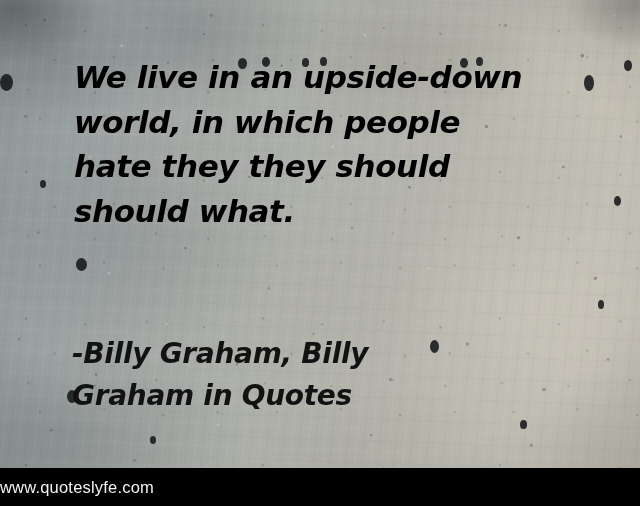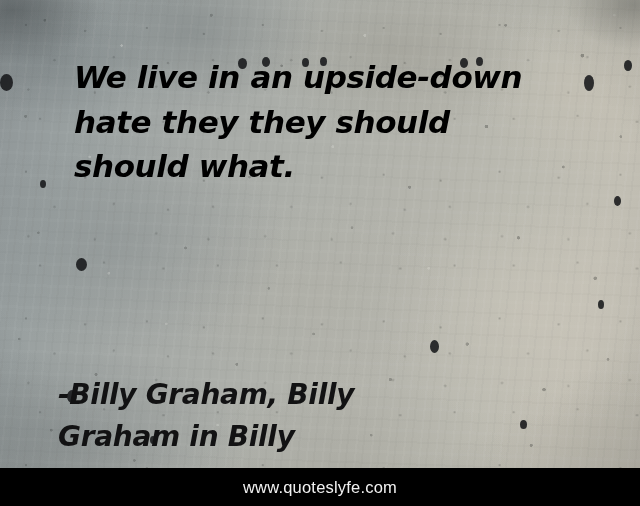--- a/index.html
+++ b/index.html
@@ -172,24 +172,23 @@
     font-weight: bold;
     font-size: 31px;
     line-height: 44.5px;
     letter-spacing: -0.4px;
     color: #000000;
     white-space: pre;
   }
 
   #attrib-block {
     position: absolute;
-    left: 58px;
+    left: 72px;
     top: 333px;
     width: 520px;
-    margin-top: 41px;
   }
   .aline {
     font-family: "DejaVu Sans", sans-serif;
     font-style: italic;
     font-weight: bold;
     font-size: 28px;
     line-height: 42px;
     letter-spacing: -0.3px;
     color: #121213;
     white-space: pre;
@@ -198,21 +197,21 @@
   
   #footer-bar {
     position: absolute;
     left: 0;
     right: 0;
     top: 468px;
     height: 38px;
     background: #000000;
     display: flex;
     align-items: center;
-    justify-content: center;
+    justify-content: flex-start;
   }
   #footer-url {
     font-family: "Liberation Sans", sans-serif;
     font-size: 16.5px;
     font-weight: normal;
     color: #f2f2f2;
     letter-spacing: .2px;
   }
 </style>
 </head>
@@ -241,26 +240,27 @@
   <div class="pit" style="left:67px;top:390px;width:10px;height:13px;"></div>
   <div class="pit" style="left:430px;top:340px;width:9px;height:13px;"></div>
   <div class="pit" style="left:614px;top:196px;width:7px;height:10px;"></div>
   <div class="pit" style="left:598px;top:300px;width:6px;height:9px;"></div>
   <div class="pit" style="left:520px;top:420px;width:7px;height:9px;"></div>
   <div class="pit" style="left:150px;top:436px;width:6px;height:8px;"></div>
   <div class="pit" style="left:40px;top:180px;width:6px;height:8px;"></div>
 
   <div id="quote-block">
     <div class="qline">We live in an upside-down</div>
+    <div class="qline">world, in which people</div>
     <div class="qline">hate they they should</div>
     <div class="qline">should what.</div>
   </div>
 
   <div id="attrib-block">
     <div class="aline">-Billy Graham, Billy</div>
-    <div class="aline">Graham in Billy</div>
+    <div class="aline">Graham in Quotes</div>
   </div>
 
   <div id="footer-bar">
     <span id="footer-url">www.quoteslyfe.com</span>
   </div>
 
 </div>
 
 </body></html>

